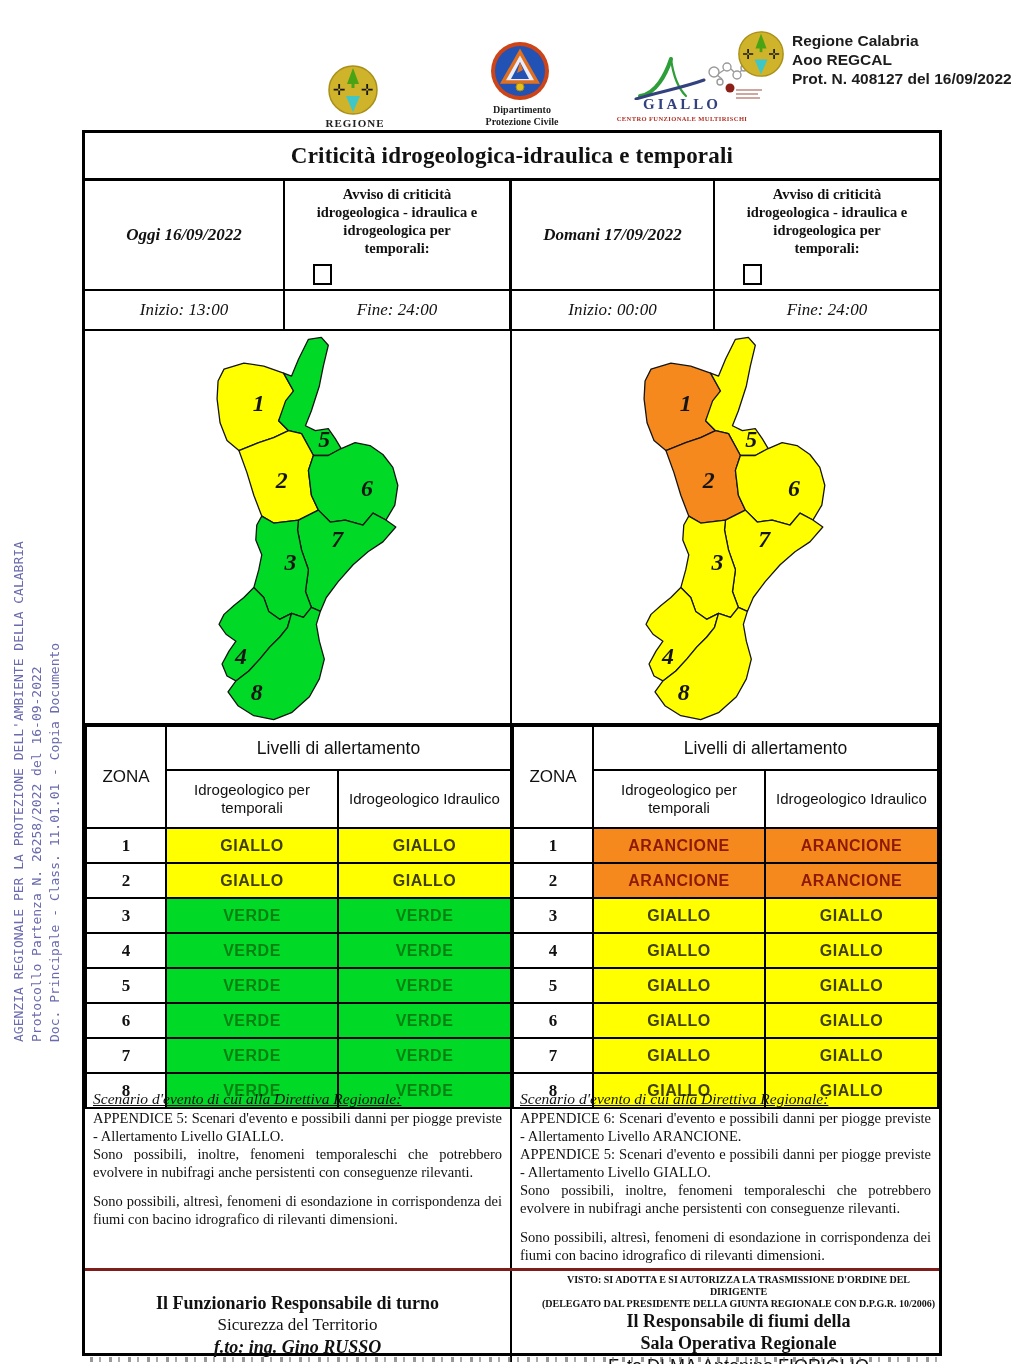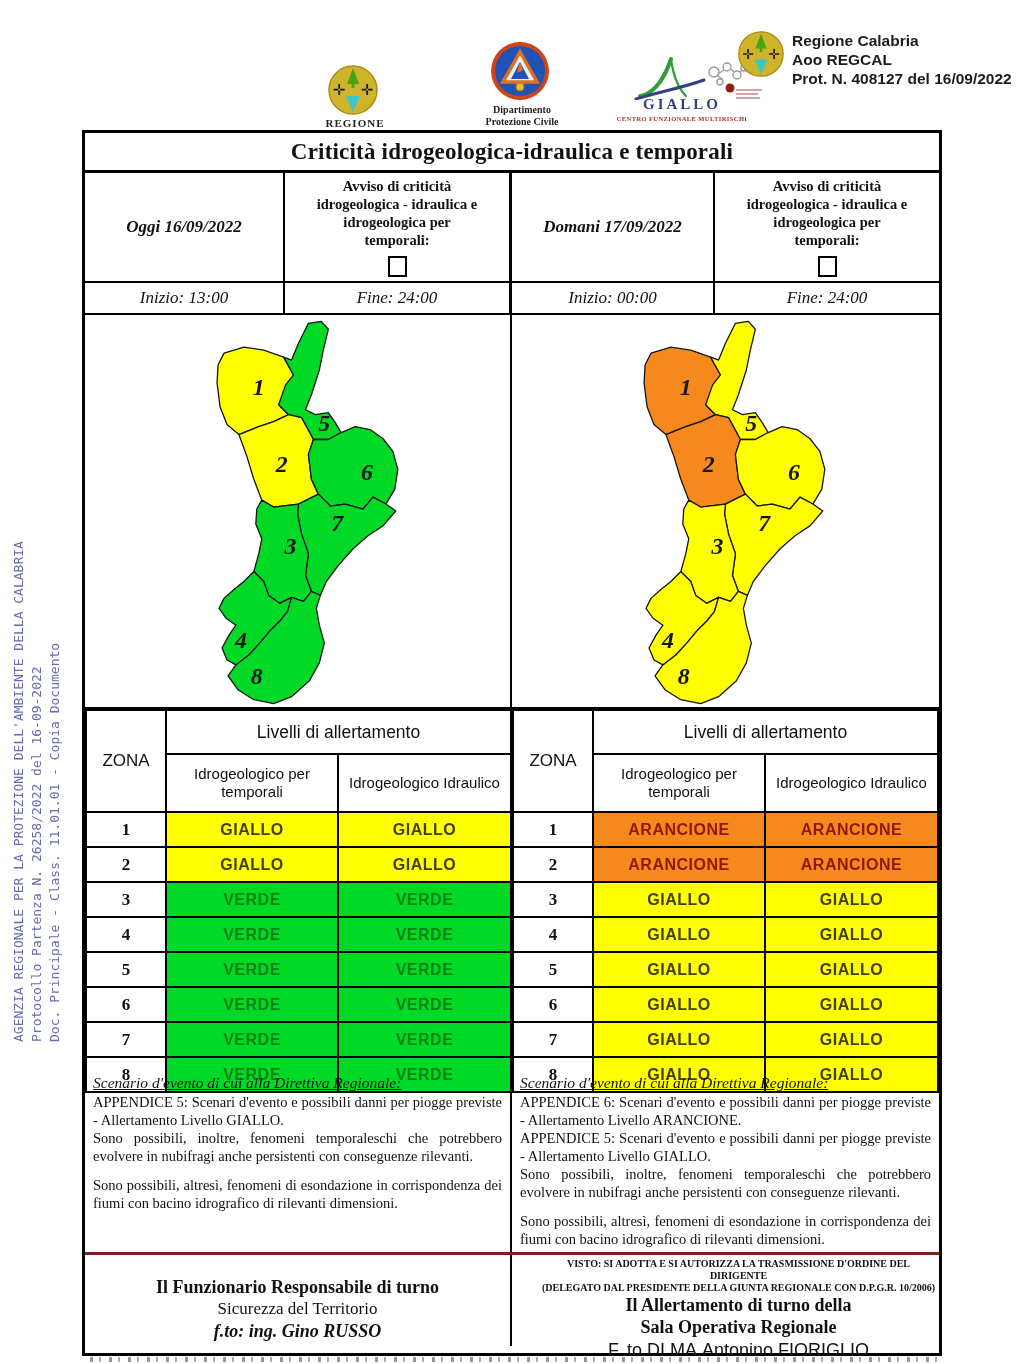--- a/index.html
+++ b/index.html
@@ -23,38 +23,38 @@
   .arpacal-cap{position:absolute;left:612px;top:115px;width:140px;text-align:center;
     font-size:6.5px;font-weight:bold;letter-spacing:.4px;color:#b03026;}
   .prot-block{position:absolute;left:792px;top:31px;width:232px;
     font-family:"Liberation Sans",sans-serif;font-weight:bold;font-size:15.5px;
     line-height:19px;color:#1c1c1c;}
 
   
   .doc{position:absolute;left:82px;top:130px;width:860px;height:1226px;
        border:3px solid #000;box-sizing:border-box;background:#fff;}
   .row{box-sizing:border-box;display:flex;}
-  .row-title{height:40px;border-bottom:3px solid #000;align-items:center;justify-content:center;}
+  .row-title{height:48px;border-bottom:3px solid #000;align-items:center;justify-content:center;}
   .doc-title{font-size:23px;font-weight:bold;letter-spacing:.2px;}
   .row-avviso{height:110px;border-bottom:2px solid #000;}
-  .row-time{height:32px;border-bottom:2px solid #000;}
+  .row-time{height:40px;border-bottom:2px solid #000;}
   .row-maps{height:394px;border-bottom:2px solid #000;}
   .row-tables{height:362px;border-bottom:2px solid #000;}
   .row-scenario{height:184px;border-bottom:3px solid #7f1d1d;}
   .row-sign{height:91px;}
 
   .cell{box-sizing:border-box;height:100%;}
   .br2{border-right:2px solid #000;}
   .br3{border-right:3px solid #000;}
   .w1{width:200px;} .w2{width:227px;} .w3{width:203px;} .w4{width:224px;}
   .half{width:427px;}
 
   .datecell{display:flex;align-items:center;justify-content:center;
     font-size:17px;font-weight:bold;font-style:italic;}
-  .avvisocell{display:flex;flex-direction:column;align-items:center;justify-content:center;
+  .avvisocell{display:flex;flex-direction:column;align-items:flex-start;justify-content:center;
     font-size:14.5px;font-weight:bold;text-align:center;line-height:18px;padding:0 28px;}
   .checkbox{width:15px;height:17px;border:2px solid #000;margin-top:7px;background:#fff;}
   .timecell{display:flex;align-items:center;justify-content:center;
     font-size:17px;font-style:italic;}
 
   .mapcell{position:relative;}
   .mapcell svg{position:absolute;left:0;top:0;}
   .zone-label{font-family:"Liberation Serif",serif;font-size:24px;
     font-style:italic;font-weight:bold;fill:#151515;}
 
@@ -386,21 +386,21 @@
 
     <div class="row row-sign">
       <div class="cell half br2 sign-left">
         <div class="sl1">Il Funzionario Responsabile di turno</div>
         <div class="sl3">Sicurezza del Territorio</div>
         <div class="sl4">f.to: ing. Gino RUSSO</div>
       </div>
       <div class="cell sign-right" style="width:427px;padding-left:26px;">
         <div class="sv">VISTO: SI ADOTTA E SI AUTORIZZA LA TRASMISSIONE D'ORDINE DEL DIRIGENTE</div>
         <div class="sv">(DELEGATO DAL PRESIDENTE DELLA GIUNTA REGIONALE CON D.P.G.R. 10/2006)</div>
-        <div class="sr1">Il Allertamento di turno della</div>
+        <div class="sr1">Il Responsabile di fiumi della</div>
         <div class="sr1">Sala Operativa Regionale</div>
         <div class="sr3">F..to DI.MA.Antonino FIORIGLIO</div>
       </div>
     </div>
 
   </div>
 
   <div class="cutoff"></div>
 </div>
 

